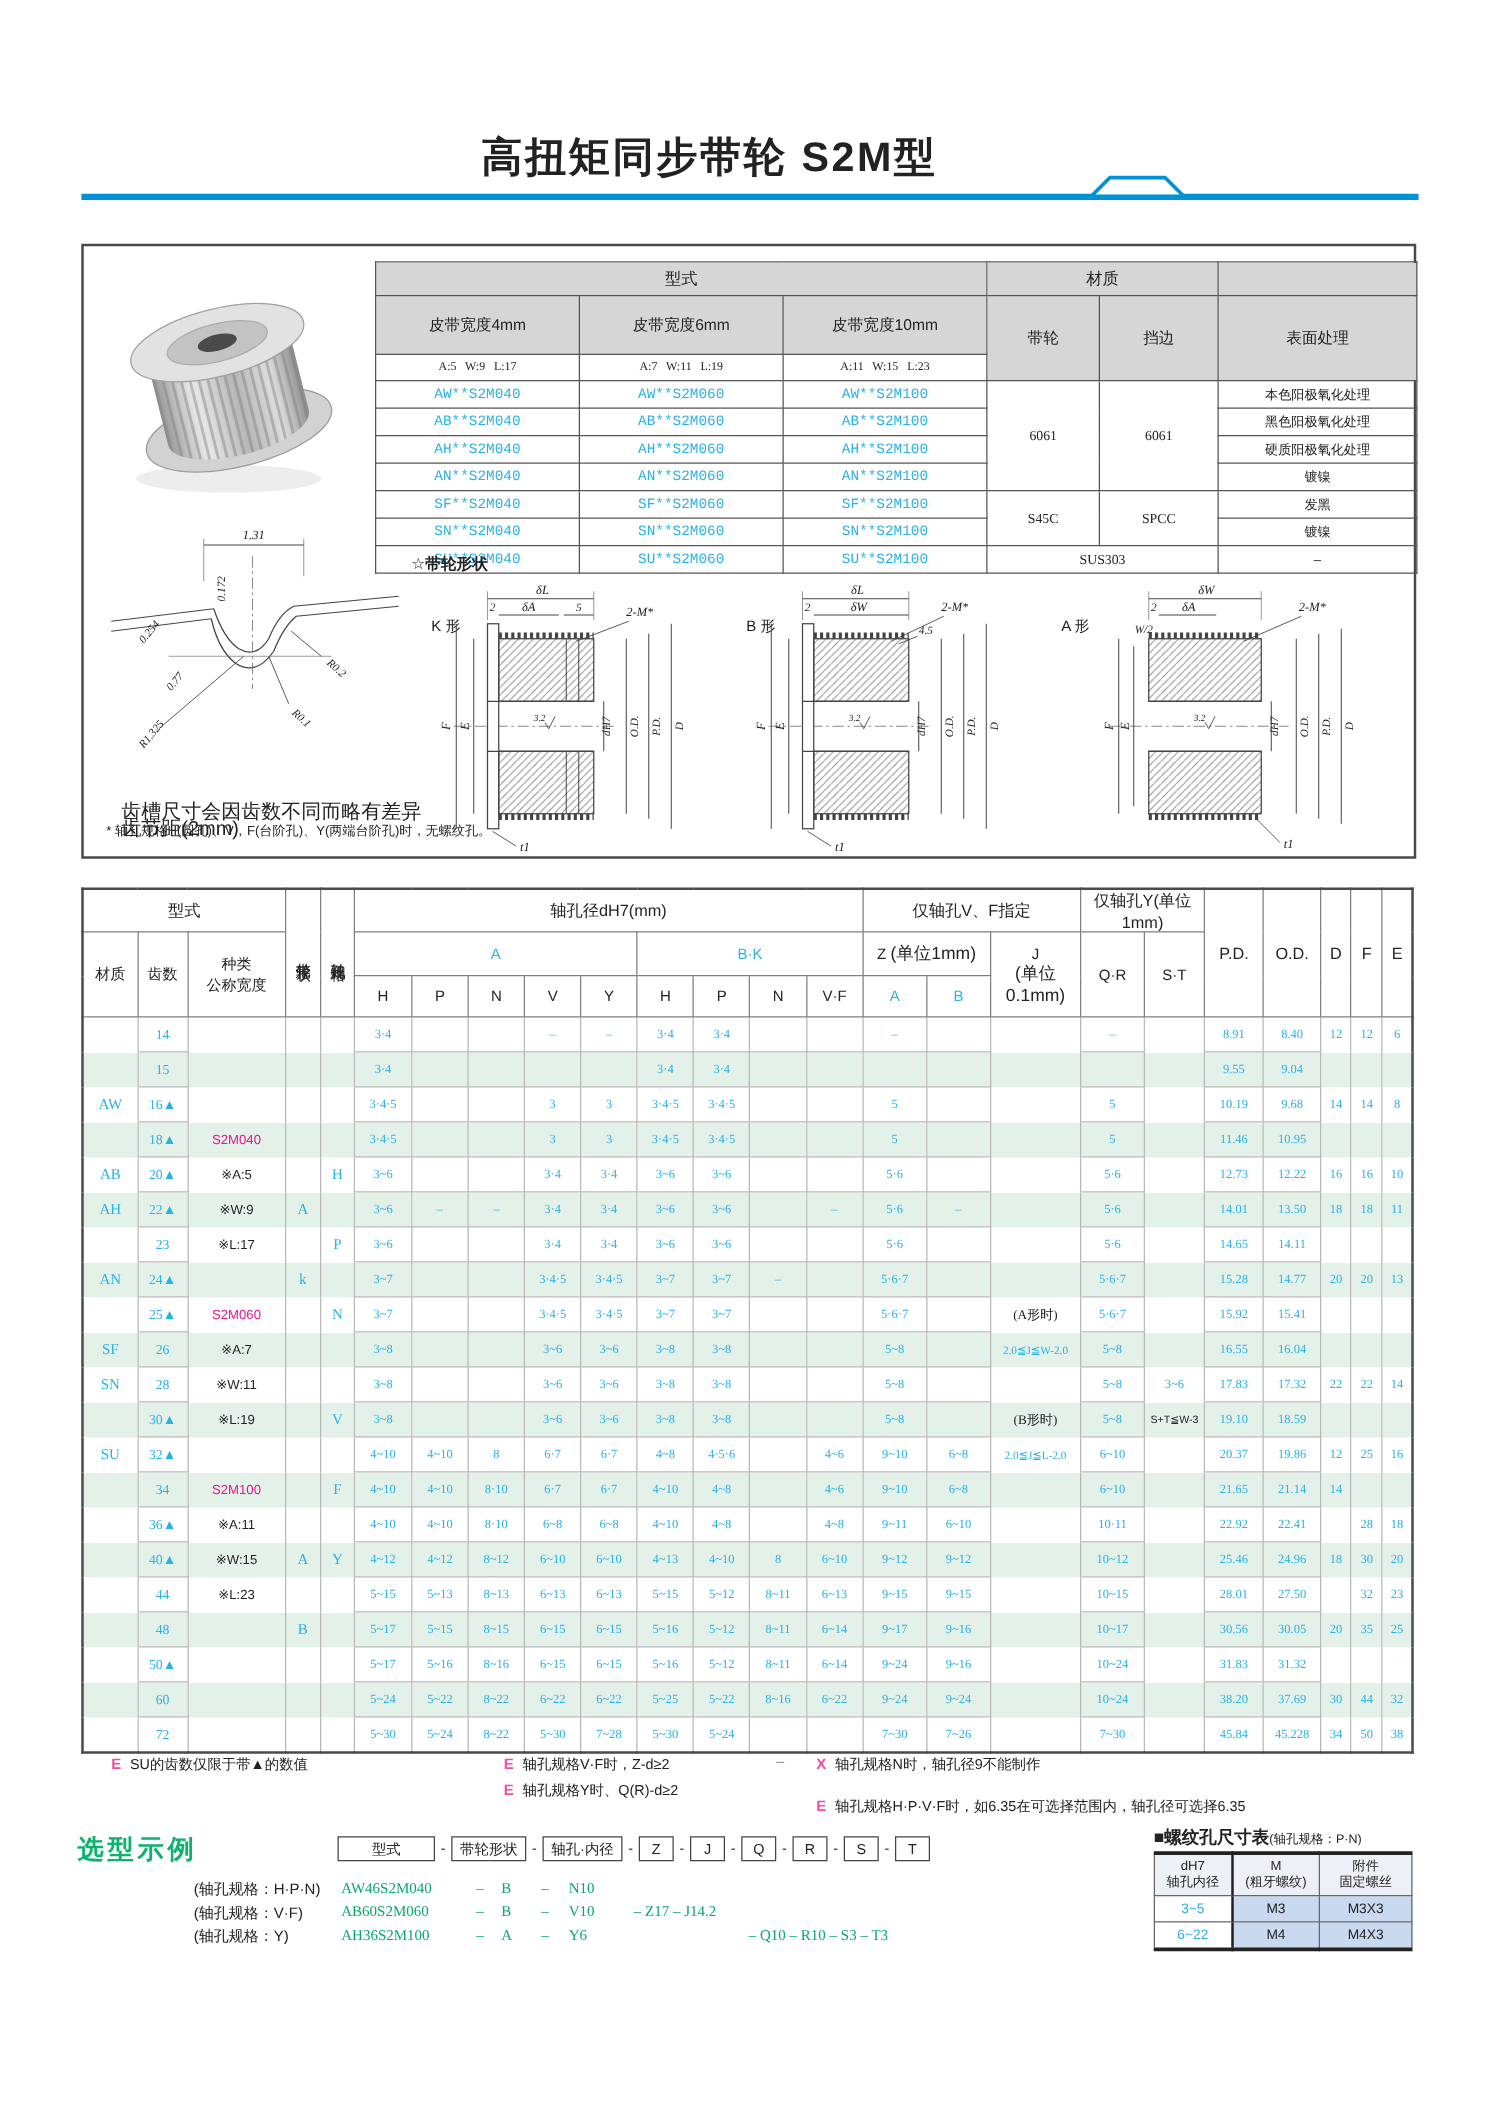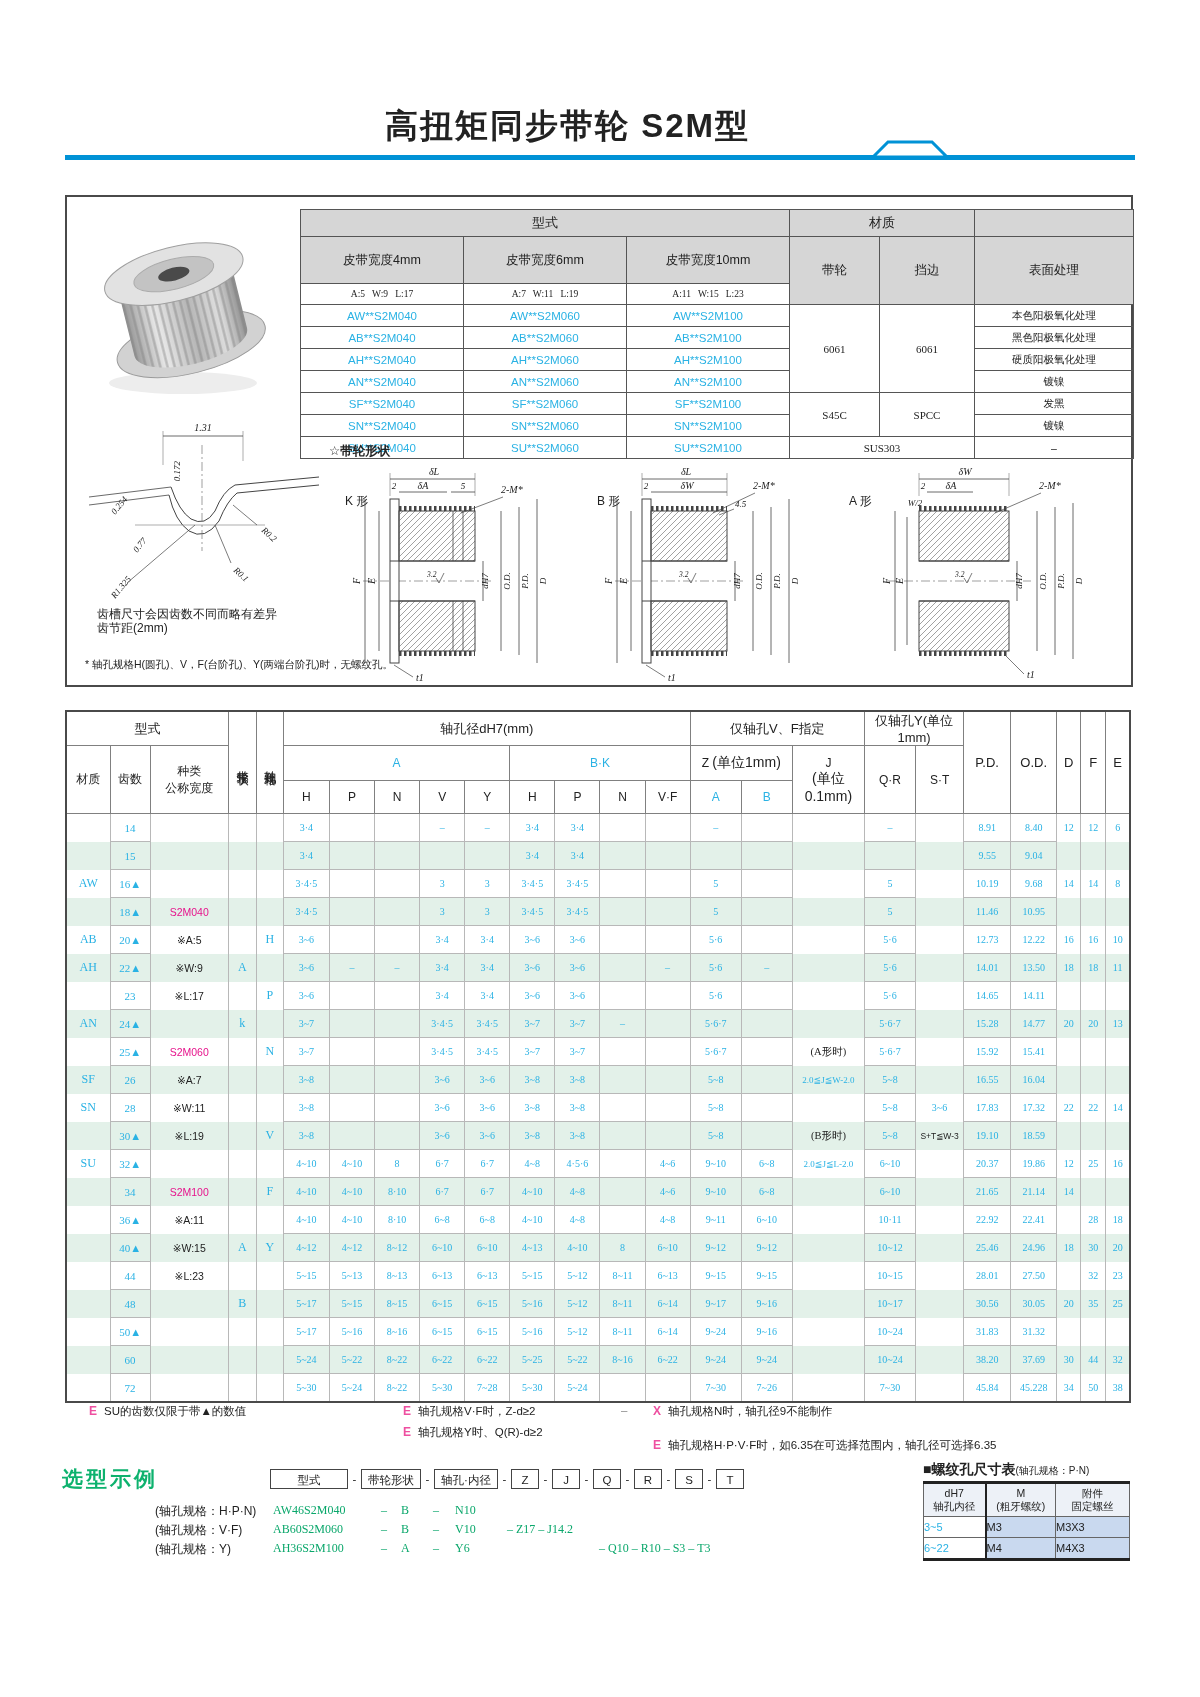--- a/index.html
+++ b/index.html
@@ -12,25 +12,25 @@
   
   .box1{left:65px;top:195px;width:1068px;height:492px;border:2px solid #4a4a4a;box-sizing:border-box}
   .box1 .abs{position:absolute}
   
   .ttab{border-collapse:collapse;table-layout:fixed;position:absolute;left:233px;top:12px;width:833px;font-size:11px}
   .ttab th,.ttab td{border:1px solid #555;text-align:center;padding:0;overflow:hidden;white-space:nowrap}
   .ttab .h1 th{height:26px;background:#d6d6d6;font-weight:normal;font-size:13px}
   .ttab .h2 th{height:46px;background:#d6d6d6;font-weight:normal;font-size:12.5px}
   .ttab .sub td{height:20px;font-size:9.5px;white-space:pre;font-family:"Liberation Serif","DejaVu Serif",serif}
   .ttab td{height:21px}
-  .ttab td.mod{color:#2ab2e4;font-family:Liberation Sans, sans-serif;font-size:11.5px}
+  .ttab td.mod{color:#2ab2e4;font-family:Liberation Mono, monospace;font-size:11.5px}
   .ttab td.mtl{font-family:"Liberation Serif","DejaVu Serif",serif;font-size:11px}
   .ttab td.srf{font-size:10.5px}
   
-  .pnotes{left:30px;top:410px;font-size:12px;line-height:14px}
+  .pnotes{left:30px;top:446px;font-size:16px;line-height:14px}
   .starnote{left:18px;top:461px;font-size:10.5px}
   .shapelbl{left:262px;top:246px;font-size:12.5px;font-weight:bold}
   
   .dwg text{fill:#222}
   .dt{font-size:10px;font-style:italic;font-family:"Liberation Serif","DejaVu Serif",serif}
   .dts{font-size:9px;font-style:italic;font-family:"Liberation Serif","DejaVu Serif",serif}
   .dtt{font-size:12px;font-style:normal}
   .dim{stroke:#444;stroke-width:.8}
   .ext{stroke:#777;stroke-width:.6}
   .cl{stroke:#777;stroke-width:.7;stroke-dasharray:9 3 2 3}
@@ -78,21 +78,21 @@
   .ra{left:352px}.rb{left:444px}
   .ex0{top:48px}.ex1{top:67px}.ex2{top:86px}
   
   .stw{left:920px;top:1455px;width:215px;height:130px}
   .stw .abs{position:absolute}
   .stab-title{left:3px;top:6px;font-size:14px;font-weight:bold;white-space:nowrap}
   .stab-title small{font-size:10px;font-weight:normal}
   .stab{left:3px;top:26px;width:206px;border-collapse:collapse;table-layout:fixed;font-size:11px;position:absolute;
         border-top:3px solid #222;border-bottom:3px solid #222}
   .stab th{font-weight:normal;font-size:10.5px;background:#edf1f7;border:1px solid #666;height:32px;line-height:13px;padding:0}
-  .stab td{border:1px solid #666;height:20px;padding:0}
+  .stab td{border:1px solid #666;text-align:center;height:20px;padding:0}
   .stab td.bore{color:#2ab2e4}
   .stab td.blue{background:#c9d9ef}
   .stab .thick{border-left:2px solid #222}
 </style>
 </head>
 <body>
 
 <div id="page-title" class="abs">高扭矩同步带轮 S2M型</div>
 <svg id="bluebar" class="abs" width="1070" height="28">
   <rect x="0" y="17" width="1070" height="5" fill="#0092d6"></rect>

